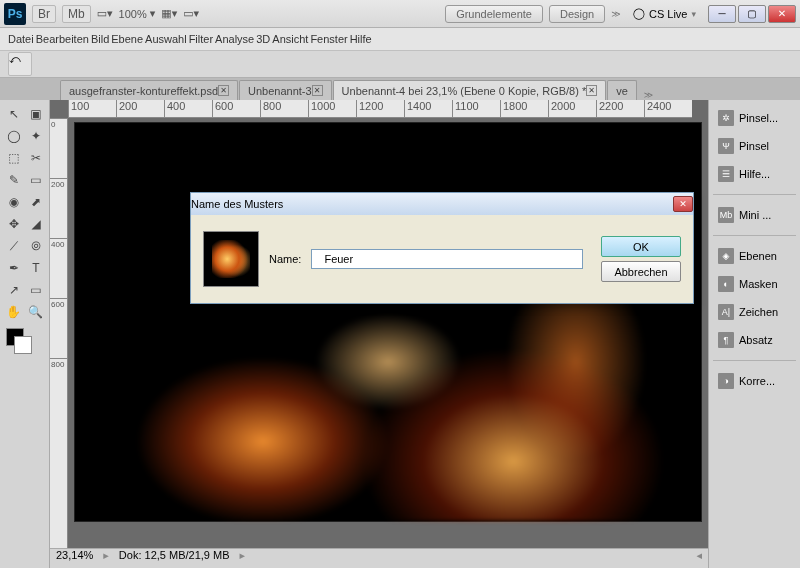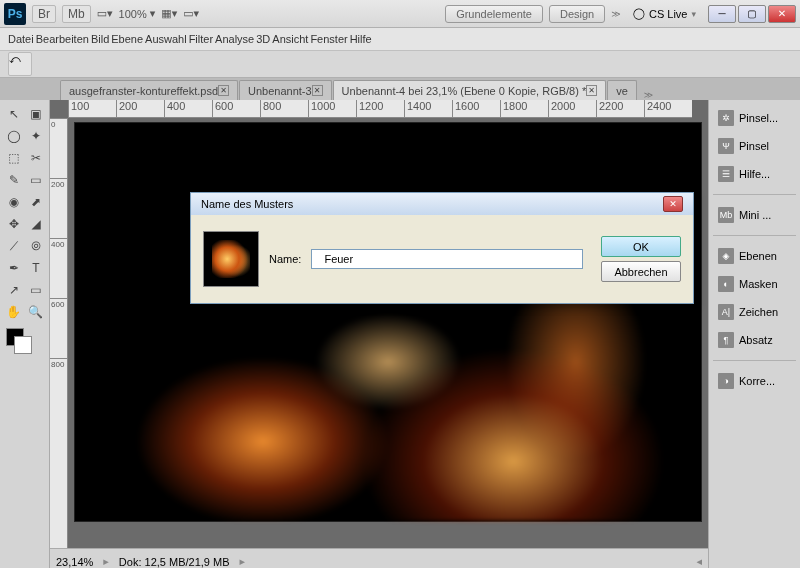--- a/index.html
+++ b/index.html
@@ -34,28 +34,28 @@
 .ruler-h div { width:60px; border-left:1px solid #888; padding-left:2px;}
 .ruler-v { position:absolute; top:18px; left:0; bottom:20px; width:18px; background:#e8e8e8; border-right:1px solid #888;}
 .ruler-v div { height:60px; border-top:1px solid #888; font-size:8px; padding:1px; color:#555;}
 .canvas { position:absolute; top:22px; left:24px; right:6px; height:400px; background:#000; border:1px solid #222;}
 .fire { position:absolute; inset:0; background:
   radial-gradient(ellipse 180px 120px at 30% 80%, rgba(255,150,50,0.9), rgba(200,60,10,0.5) 40%, transparent 70%),
   radial-gradient(ellipse 200px 150px at 70% 85%, rgba(255,180,80,0.85), rgba(180,40,5,0.4) 45%, transparent 75%),
   radial-gradient(ellipse 120px 80px at 50% 60%, rgba(255,200,120,0.7), transparent 60%),
   radial-gradient(ellipse 100px 140px at 80% 60%, rgba(255,130,40,0.6), transparent 70%);
   filter:blur(2px);}
-.statusbar { position:absolute; bottom:0; left:0; right:0; height:20px; background:#d4d4d4; display:flex; align-items:flex-end; padding:0 6px; gap:10px; font-size:10px; border-top:1px solid #aaa;}
+.statusbar { position:absolute; bottom:0; left:0; right:0; height:20px; background:#d4d4d4; display:flex; align-items:flex-start; padding:0 6px; gap:10px; font-size:10px; border-top:1px solid #aaa;}
 .panels { width:92px; background:#d4d4d4; border-left:1px solid #aaa; padding:6px 4px; display:flex; flex-direction:column; gap:4px;}
 .panel-item { height:24px; display:flex; align-items:center; gap:5px; padding:0 4px; border:1px solid transparent;}
 .panel-icon { width:16px; height:16px; background:#888; border-radius:1px; display:flex; align-items:center; justify-content:center; font-size:9px; color:#fff;}
 .panel-sep { height:1px; background:#b0b0b0; margin:4px 0;}
 
 .dialog { position:absolute; left:190px; top:192px; width:504px; background:#ece9d8; border:1px solid #7b9ebd; box-shadow:3px 3px 8px rgba(0,0,0,0.3);}
-.dlg-title { height:22px; background:linear-gradient(#e8f0fa,#c6d8ee); display:flex; align-items:center; padding:0 10px; font-size:11px;}
+.dlg-title { height:22px; background:linear-gradient(#e8f0fa,#c6d8ee); display:flex; align-items:center; padding:0 0; font-size:11px;}
 .dlg-close { margin-left:auto; width:20px; height:16px; background:linear-gradient(#e88,#c44); border:1px solid #833; border-radius:2px; color:#fff; display:flex; align-items:center; justify-content:center; font-size:9px;}
 .dlg-body { padding:16px 12px; display:flex; align-items:center; gap:10px;}
 .thumb { width:56px; height:56px; background:#000; border:1px solid #888; position:relative;}
 .thumb::after { content:""; position:absolute; inset:8px; background:radial-gradient(circle at 40% 50%, #ffcc66, #cc5511 40%, transparent 70%), radial-gradient(circle at 65% 55%, #ffaa44, transparent 50%);}
 .dlg-input { flex:1; height:20px; border:1px solid #7b9ebd; padding:0 12px; background:#fff;}
 .dlg-btns { display:flex; flex-direction:column; gap:4px; margin-left:8px;}
 .dlg-btn { width:80px; height:21px; border:1px solid #888; background:linear-gradient(#fefefe,#e2e2e2); border-radius:2px;}
 .dlg-btn.primary { border:1px solid #4a8; background:linear-gradient(#d8f0ff,#a8d8f0);}
 .chev { color:#777; font-size:9px;}
 </style>
@@ -153,21 +153,21 @@
   <div class="canvas-area">
     <div class="ruler-h" id="rulerH">
         <div>100</div>
         <div>200</div>
         <div>400</div>
         <div>600</div>
         <div>800</div>
         <div>1000</div>
         <div>1200</div>
         <div>1400</div>
-        <div>1600</div>
+        <div>1100</div>
         <div>1800</div>
         <div>2000</div>
         <div>2200</div>
         <div>2400</div>
       </div>
     <div class="ruler-v" id="rulerV">
         <div>0</div>
         <div>200</div>
         <div>400</div>
         <div>600</div>

